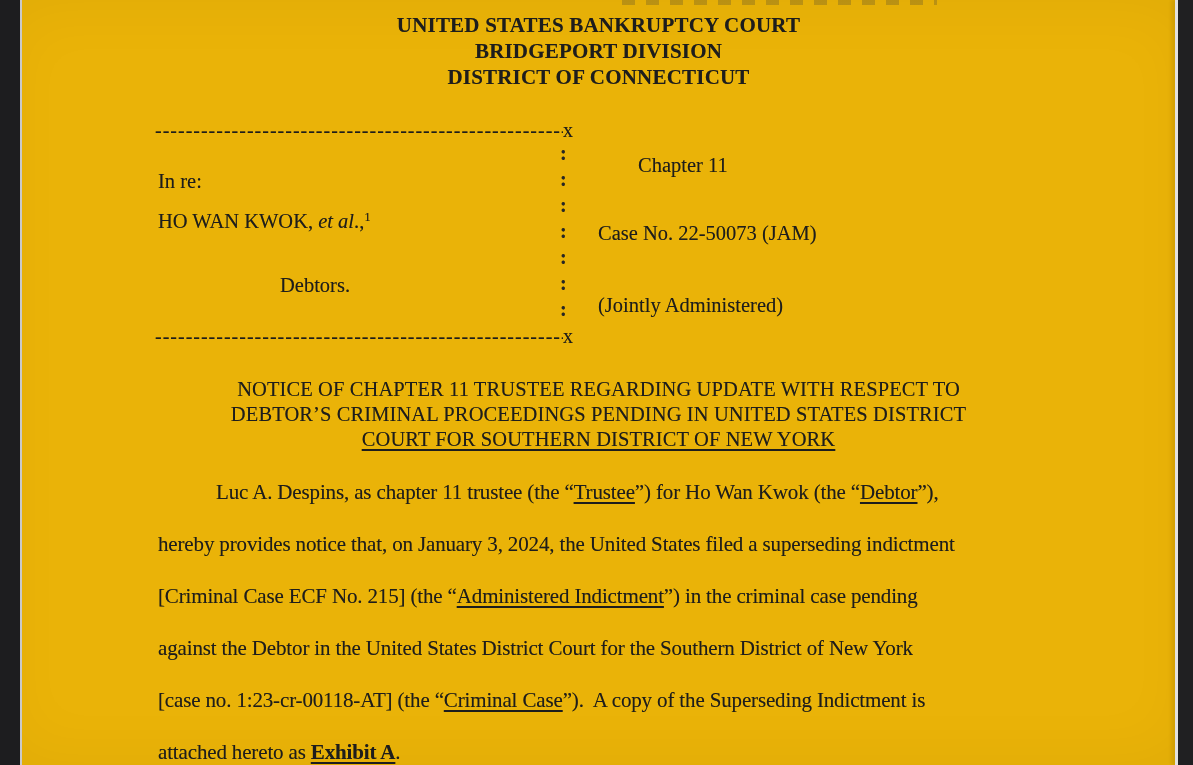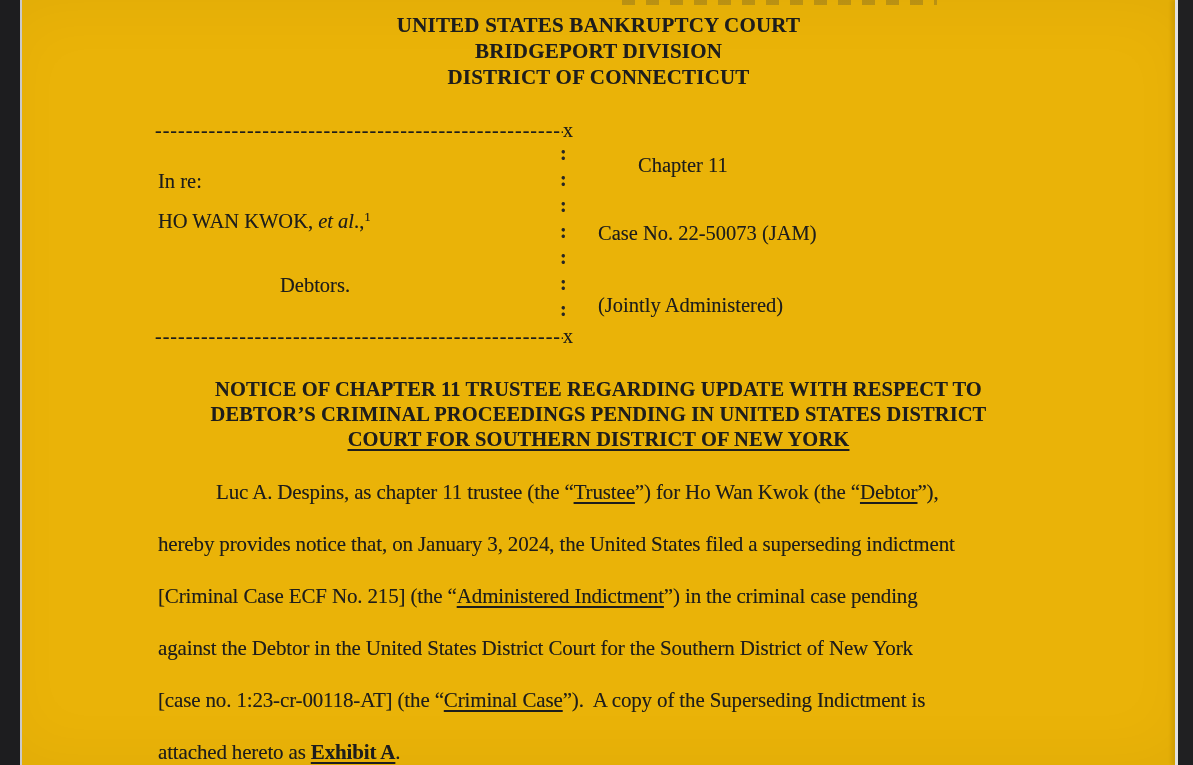--- a/index.html
+++ b/index.html
@@ -63,21 +63,21 @@
   .cap-name    { left: 158px; top: 208px; }
   .cap-debtors { left: 280px; top: 272px; text-align: center; }
   .cap-chapter { left: 598px; top: 152px; margin-left: 40px; }
   .cap-caseno  { left: 598px; top: 220px; }
   .cap-jointly { left: 598px; top: 272px; margin-top: 20px; }
   .italic { font-style: italic; }
   sup.fnref { font-size: 13px; vertical-align: 7px; line-height: 0; }
 
   .notice-title {
     position: absolute; left: 22px; right: 18px; top: 377px;
-    text-align: center; font-weight: bold;
+    text-align: center; font-weight: normal;
     font-size: 20.5px; line-height: 25px; letter-spacing: 0.1px;
   }
   .notice-title .u {
     text-decoration: underline;
     text-decoration-thickness: 2px;
     text-underline-offset: 3px;
   }
 
   .body-text { position: absolute; left: 158px; top: 479px; }
   .body-line {

